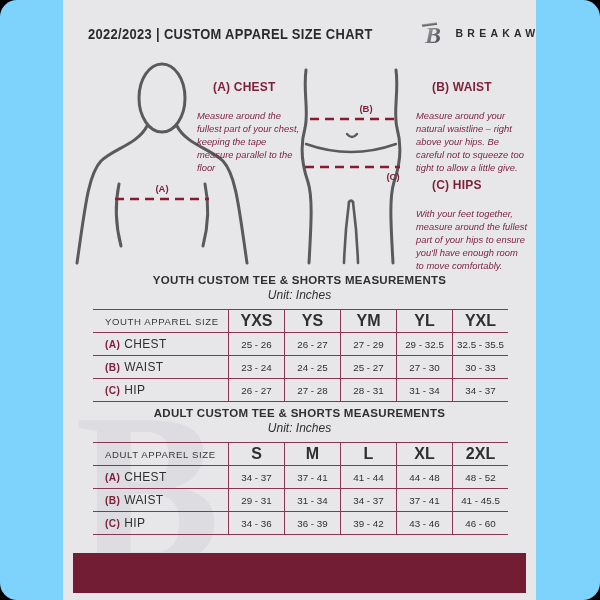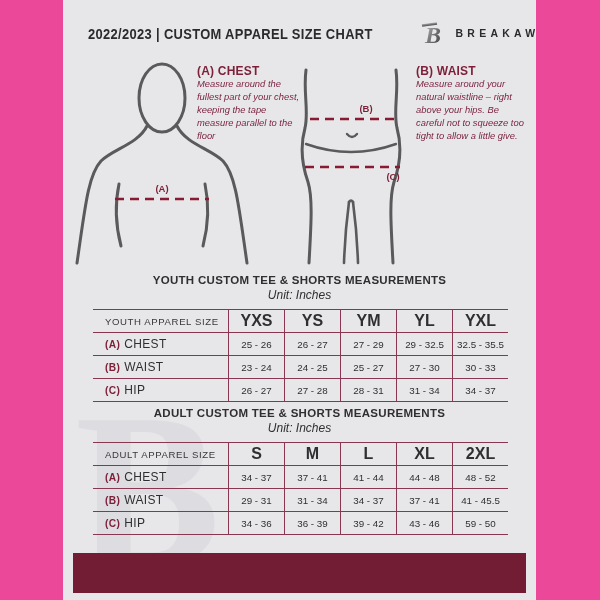--- a/index.html
+++ b/index.html
@@ -1,21 +1,21 @@
 <!DOCTYPE html>
 <html><head>
 <meta charset="utf-8">
 <style>
   html,body{margin:0;padding:0;}
   body{
     width:600px;height:600px;background:#000;overflow:hidden;
     font-family:"Liberation Sans", sans-serif;
     -webkit-font-smoothing:antialiased;
   }
-  .stage{position:relative;width:600px;height:600px;background:#ec4899;}
+  .stage{position:relative;width:600px;height:600px;background:#7dd3fc;border-radius:17px;}
   .page{
     position:absolute;left:63px;top:0;width:473px;height:600px;
     background:#e7e7e9;overflow:hidden;
   }
   
   .header{
     position:absolute;top:18px;left:25px;right:24px;height:30px;
     display:flex;align-items:center;justify-content:space-between;
   }
   .doc-title{
@@ -27,21 +27,21 @@
   .brand-name{
     font-weight:bold;font-size:11px;color:#2b2b2d;letter-spacing:4.5px;
     display:inline-block;transform:scaleX(.95);transform-origin:right center;
     white-space:nowrap;
   }
   
   .figures{position:absolute;left:0;top:56px;width:473px;height:210px;}
   .figures svg{position:absolute;left:0;top:0;}
   .guide{position:absolute;width:112px;}
   .guide h3{
-    margin:0;font-size:12px;font-weight:bold;color:#7d1f38;letter-spacing:.2px;
+    margin:16px;font-size:12px;font-weight:bold;color:#7d1f38;letter-spacing:.2px;
   }
   .guide p{
     margin:0 0 0 0;font-size:9.4px;line-height:1.38;color:#7d2440;
     font-style:italic;font-weight:500;
   }
   .guide.chest{left:134px;top:8px;width:108px;}
   .guide.waist{left:353px;top:8px;}
   .guide.hips{left:353px;top:106px;}
   
   .watermark{
@@ -140,20 +140,24 @@
       </svg>
 
       <div class="guide chest">
         <h3>(A) CHEST</h3>
         <p>Measure around the fullest part of your chest, keeping the tape measure parallel to the floor</p>
       </div>
       <div class="guide waist">
         <h3>(B) WAIST</h3>
         <p>Measure around your natural waistline – right above your hips. Be careful not to squeeze too tight to allow a little give.</p>
       </div>
+      <div class="guide hips">
+        <h3>(C) HIPS</h3>
+        <p>With your feet together, measure around the fullest part of your hips to ensure you'll have enough room to move comfortably.</p>
+      </div>
     </div>
 
     <div class="watermark">B</div>
 
     <div class="section-title" id="youth-title">YOUTH CUSTOM TEE &amp; SHORTS MEASUREMENTS</div>
     <div class="unit-line" id="youth-unit">Unit: Inches</div>
     <div class="size-table" id="youth-table">
       <div class="srow head">
         <div class="cell lab">YOUTH APPAREL SIZE</div>
         <div class="cell c">YXS</div>
@@ -232,20 +236,20 @@
       </div>
       <div class="srow">
         <div class="cell lab">
           <span class="prefix">(C)</span>
           <span class="rowname">HIP</span>
         </div>
         <div class="cell c">34 - 36</div>
         <div class="cell c">36 - 39</div>
         <div class="cell c">39 - 42</div>
         <div class="cell c">43 - 46</div>
-        <div class="cell c">59 - 50</div>
+        <div class="cell c">46 - 60</div>
       </div>
     </div>
 
     <div class="footer-bar"></div>
 
   </div>
 </div>
 
 </body></html>

